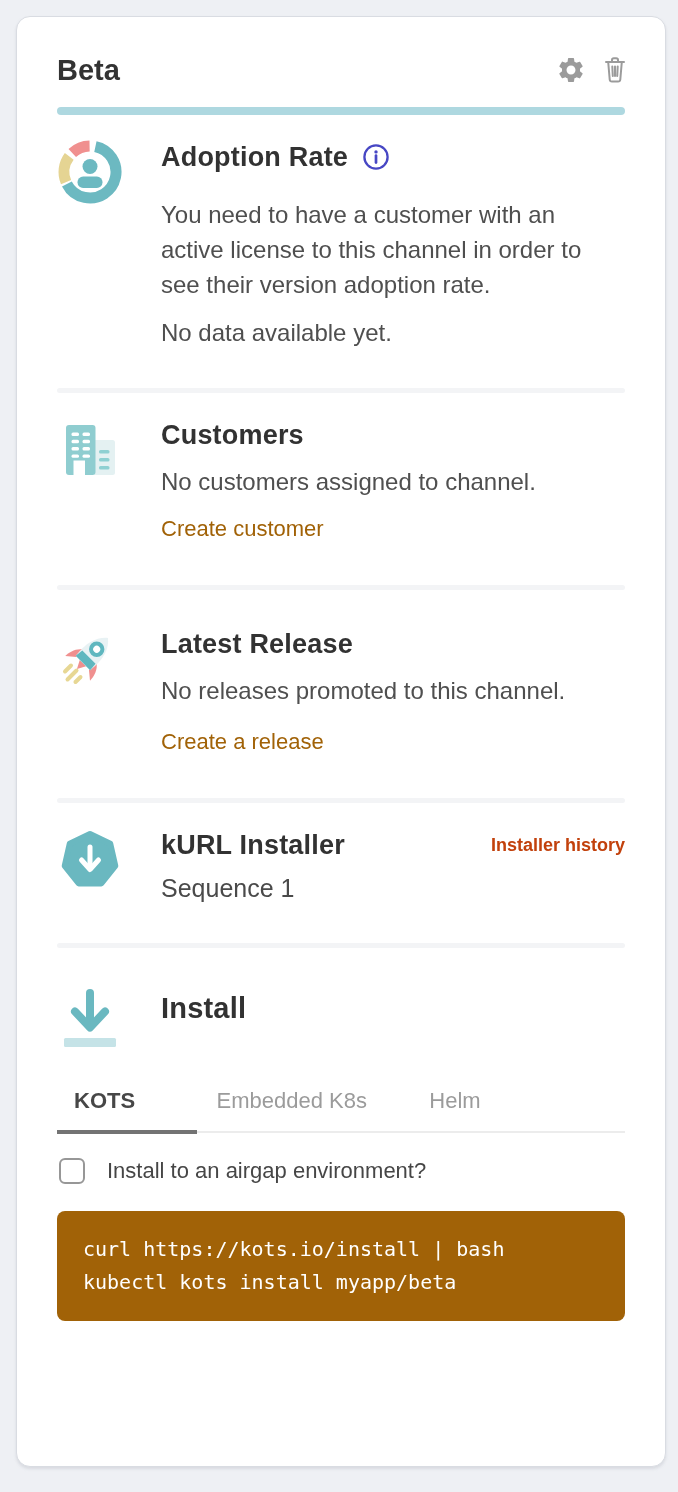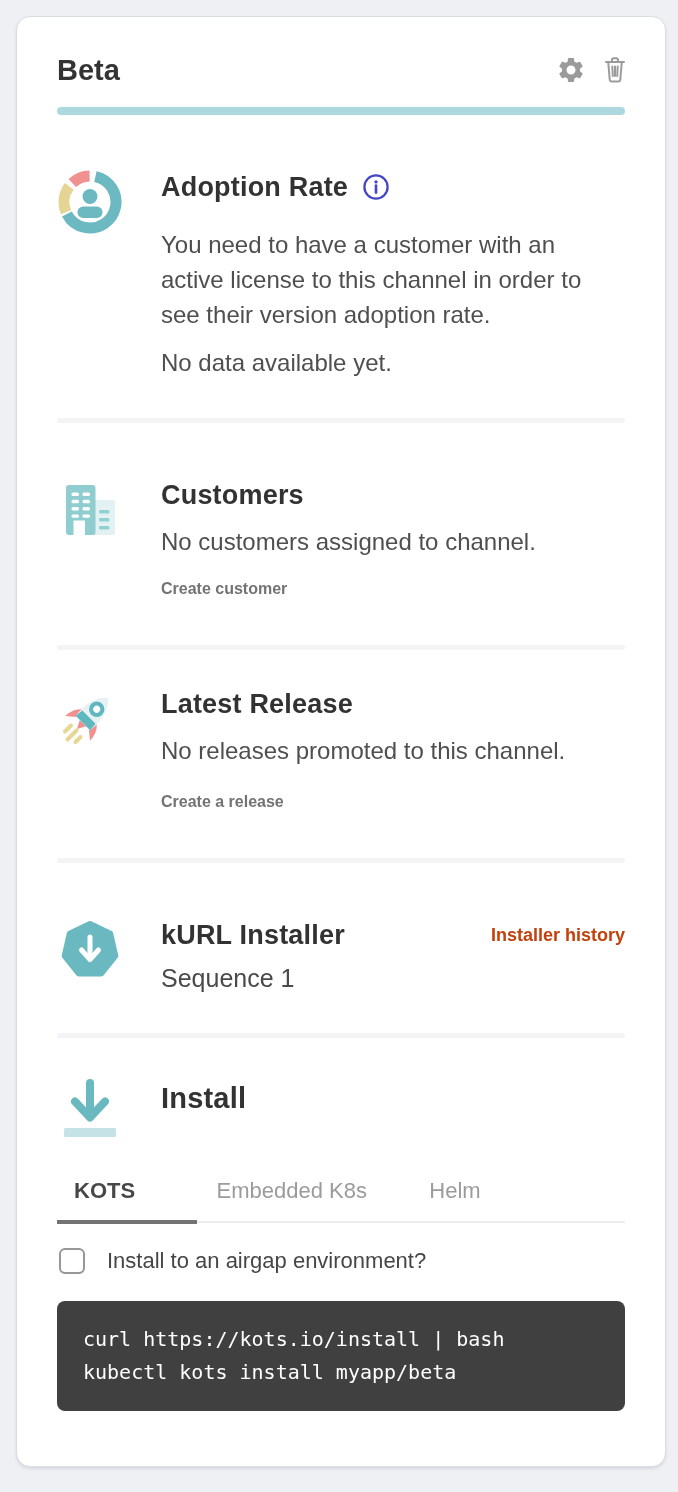--- a/index.html
+++ b/index.html
@@ -19,47 +19,47 @@
     box-shadow:0 2px 3px rgba(160,166,176,.28);
   }
   
   .card-header{display:flex;justify-content:space-between;align-items:center;padding:36px 36px 0 40px;}
   .card-title{margin:0;font-size:29px;line-height:34px;font-weight:600;color:#333333;}
   .header-icons{display:flex;align-items:center;gap:15px;}
   .icon-btn{border:none;background:none;padding:0;line-height:0;cursor:pointer;}
   .header-underline{height:8px;border-radius:4px;background:#aed8e0;margin:20px 40px 0;}
 
   
-  .section{display:flex;padding:54px 40px 0;}
+  .section{display:flex;padding:24px 40px 0;}
   .section.tight{padding-top:36px;}
   .icon-col{width:66px;flex:none;margin-right:38px;display:flex;justify-content:center;align-items:flex-start;}
   .content{flex:1;min-width:0;padding-top:2px;}
   .section-title{margin:0;font-size:27px;line-height:32px;font-weight:700;color:#323232;letter-spacing:.2px;}
   .title-row{display:flex;align-items:center;gap:14px;}
   .title-row.spread{justify-content:space-between;}
   .body-text{margin:16px 0 0;font-size:24px;line-height:30px;color:#4f4f4f;}
   .desc{margin-top:24px;max-width:462px;line-height:35px;}
-  .action-link{display:inline-block;margin-top:16px;font-size:16px;line-height:32px;font-weight:700;color:#737373;text-decoration:none;cursor:pointer;}
+  .action-link{display:inline-block;margin-top:16px;font-size:22px;line-height:32px;font-weight:400;color:#a16207;text-decoration:none;cursor:pointer;}
   .history-link{font-size:18px;line-height:30px;font-weight:700;color:#c2410c;text-decoration:none;cursor:pointer;}
   .sequence{margin-top:12px;font-size:25px;line-height:30px;color:#4a4a4a;}
   .divider{height:5px;border-radius:3px;background:#f3f4f6;margin:40px 40px 0;}
 
   
   .install-head .content{padding-top:6px;}
   .tabs{display:flex;margin:28px 40px 0;border-bottom:2px solid #ececec;}
   .tab{box-sizing:border-box;font-size:22px;line-height:26px;color:#9b9b9b;padding-bottom:16px;cursor:pointer;}
   .tab-kots{width:140px;padding-left:17px;font-weight:600;color:#474747;border-bottom:4px solid #737373;margin-bottom:-3px;}
   .tab-embedded{width:170px;text-align:right;}
   .tab-helm{width:176px;text-align:center;}
 
   .airgap-row{display:flex;align-items:center;gap:22px;margin:24px 40px 0;padding-left:2px;}
   .checkbox{box-sizing:border-box;width:26px;height:26px;border:2px solid #979797;border-radius:6px;background:#fff;cursor:pointer;flex:none;}
   .airgap-label{font-size:22px;line-height:28px;color:#464646;}
 
-  .code-block{margin:26px 40px 0;background:#404040;border-radius:8px;padding:22px 26px;}
+  .code-block{margin:26px 40px 0;background:#a16207;border-radius:8px;padding:22px 26px;}
   .code-line{display:block;font-family:"DejaVu Sans Mono","Liberation Mono",monospace;font-size:20px;line-height:33px;color:#ffffff;white-space:pre;}
   .copy-link{display:inline-block;margin:20px 0 0 42px;font-size:23px;line-height:28px;color:#3572b5;text-decoration:none;cursor:pointer;}
 </style>
 </head>
 <body>
 
 <div class="card">
 
   
   <div class="card-header">

